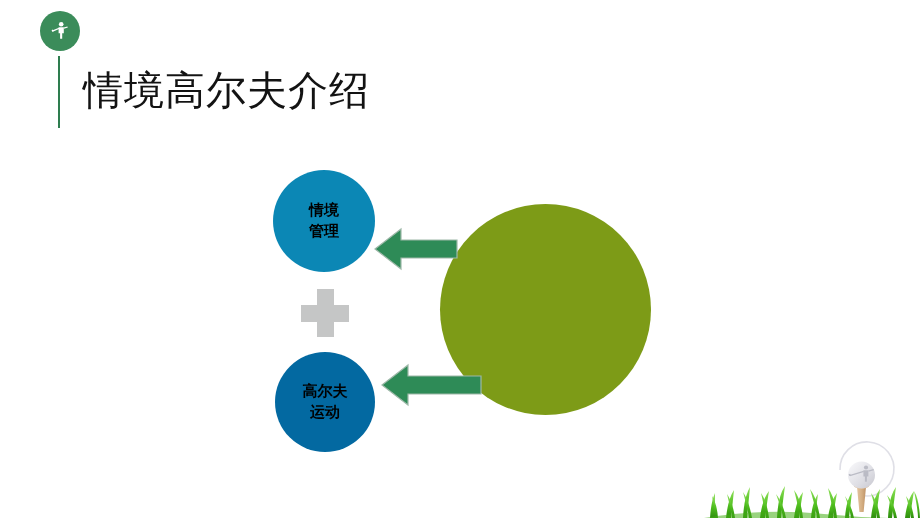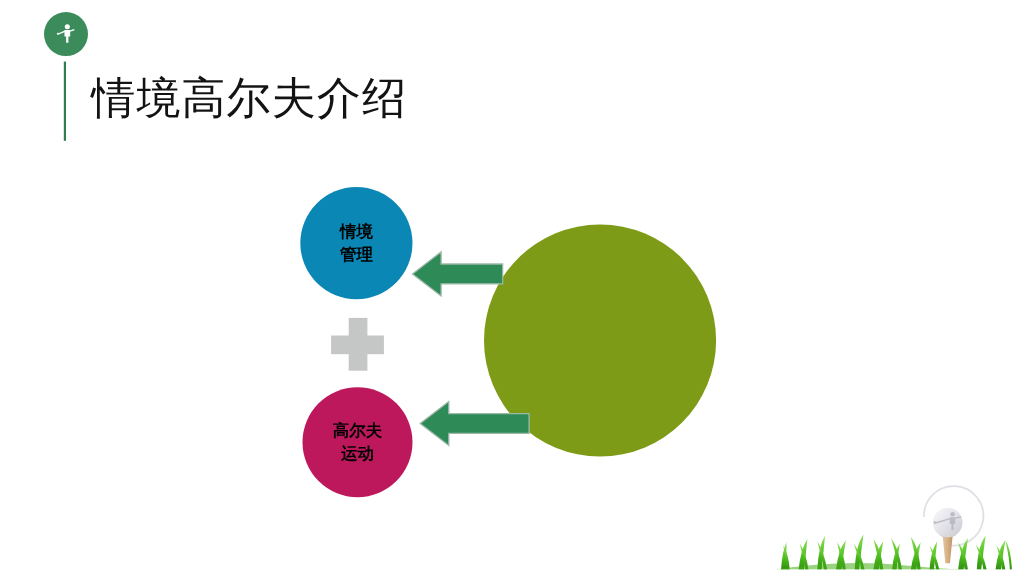--- a/index.html
+++ b/index.html
@@ -82,21 +82,21 @@
     top: 170px;
     width: 102px;
     height: 102px;
     background: #0B87B5;
   }
   #circle-green {
     left: 275px;
     top: 352px;
     width: 100px;
     height: 100px;
-    background: #be185d;
+    background: #0369a1;
   }
   .circle .line { display: block; }
 
   
   #plus {
     position: absolute;
     left: 301px;
     top: 289px;
     width: 48px;
     height: 48px;

